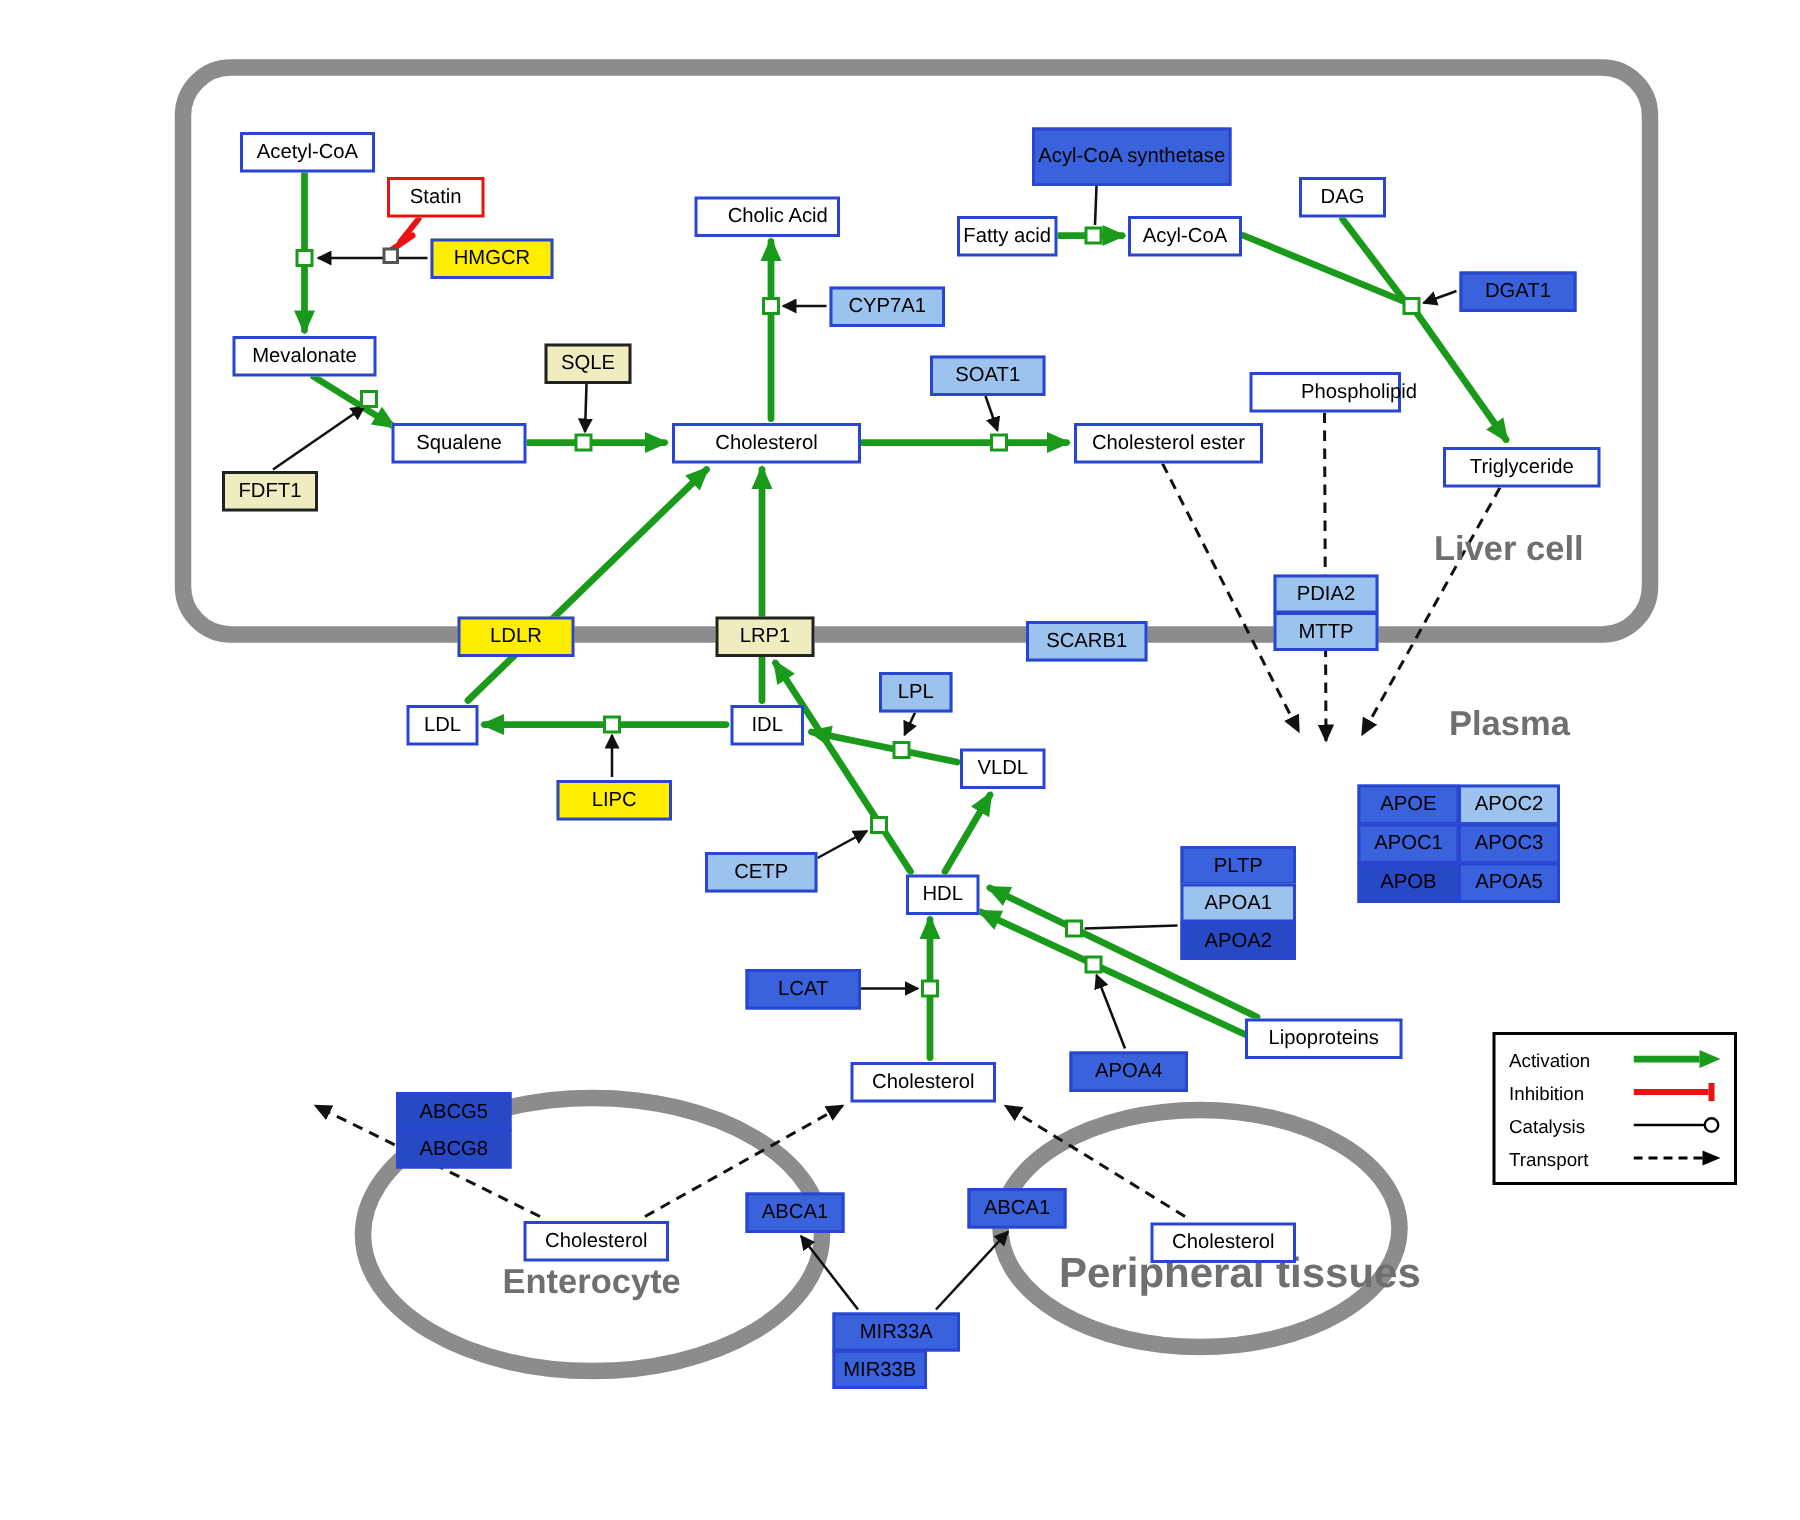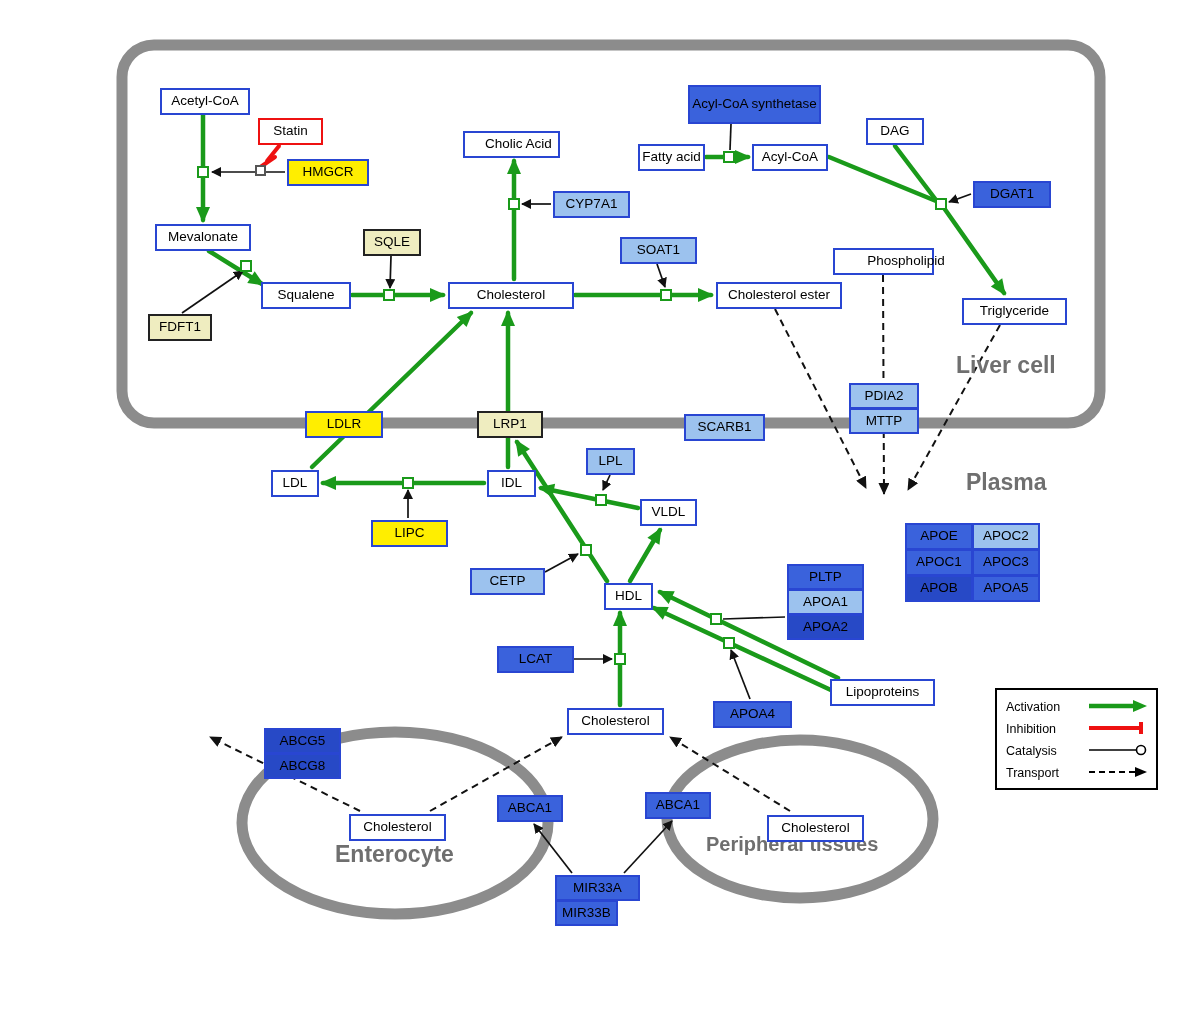--- a/index.html
+++ b/index.html
@@ -110,21 +110,21 @@
     <rect x="615" y="654" width="10" height="10"></rect>
     <rect x="711" y="614" width="10" height="10"></rect>
     <rect x="724" y="638" width="10" height="10"></rect>
     <rect x="256" y="166" width="9" height="9" stroke="#555"></rect>
   </g>
 </svg>
 
 <div class="comp-label" style="left:956px;top:352px;">Liver cell</div>
 <div class="comp-label" style="left:966px;top:437px;margin-top:32px;">Plasma</div>
 <div class="comp-label" style="left:335px;top:841px;">Enterocyte</div>
-<div class="comp-label" style="left:706px;top:833px;font-size:20px;">Peripheral tissues</div>
+<div class="comp-label" style="left:706px;top:833px;font-size:28px;">Peripheral tissues</div>
 
 <div class="node" style="left:160px;top:88px;width:90px;height:27px;">Acetyl-CoA</div>
 <div class="node n-red" style="left:258px;top:118px;width:65px;height:27px;">Statin</div>
 <div class="node n-yellow" style="left:287px;top:159px;width:82px;height:27px;">HMGCR</div>
 <div class="node" style="left:155px;top:224px;width:96px;height:27px;">Mevalonate</div>
 <div class="node n-paleyellow" style="left:363px;top:229px;width:58px;height:27px;">SQLE</div>
 <div class="node n-paleyellow" style="left:148px;top:314px;width:64px;height:27px;">FDFT1</div>
 <div class="node" style="left:261px;top:282px;width:90px;height:27px;">Squalene</div>
 <div class="node" style="left:448px;top:282px;width:126px;height:27px;">Cholesterol</div>
 <div class="node" style="left:463px;top:131px;width:97px;height:27px;padding-left:16px;">Cholic Acid</div>

